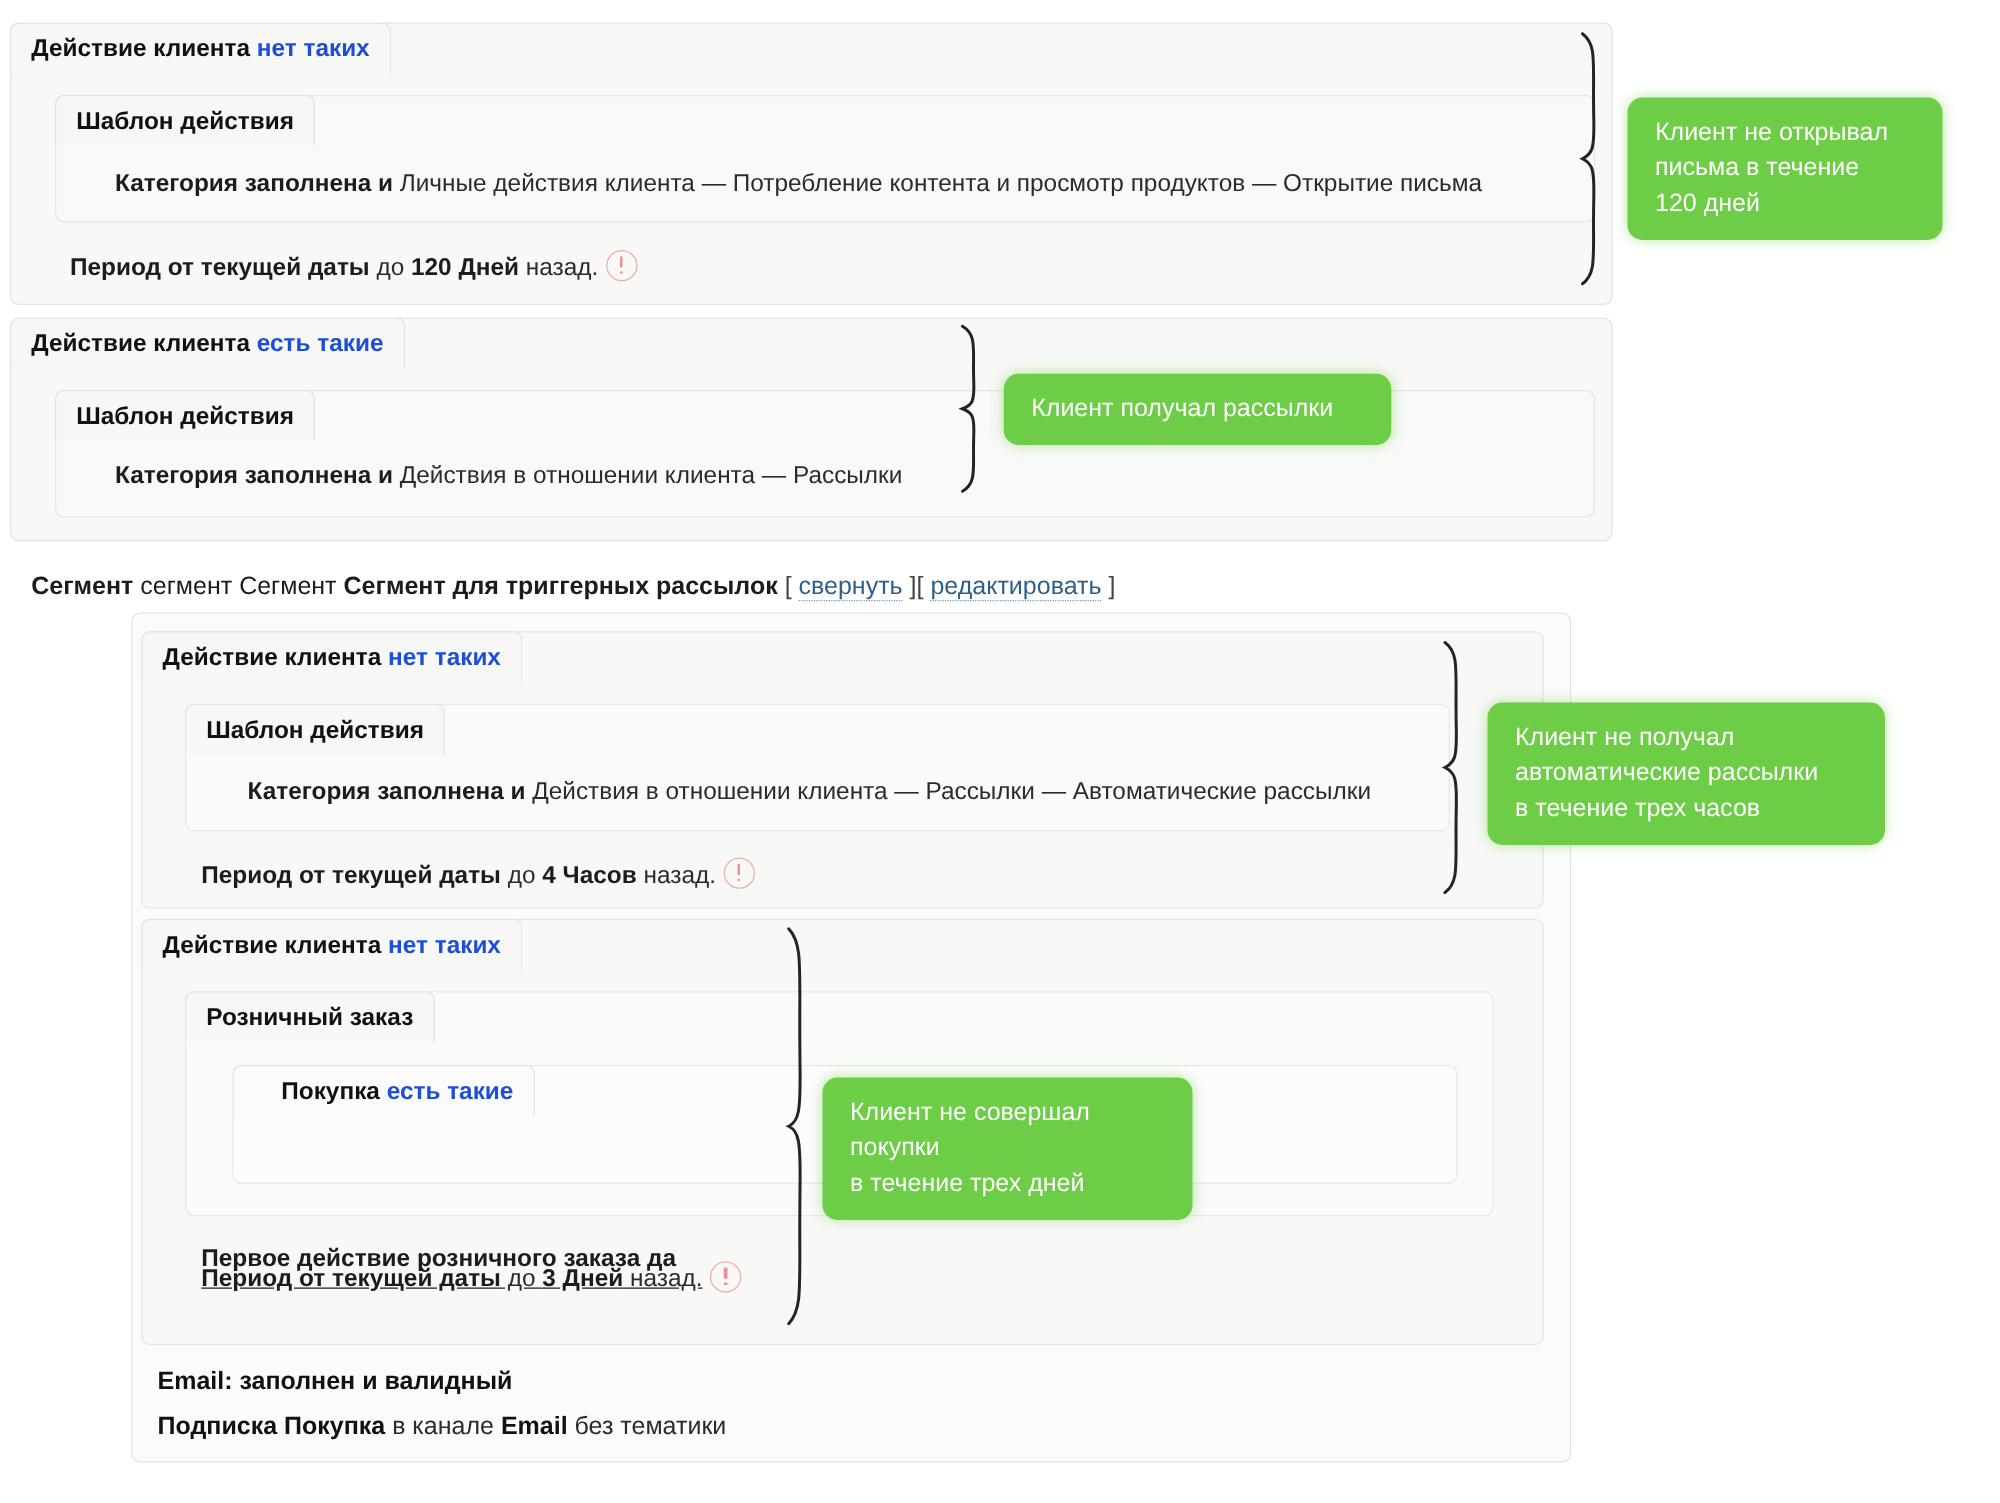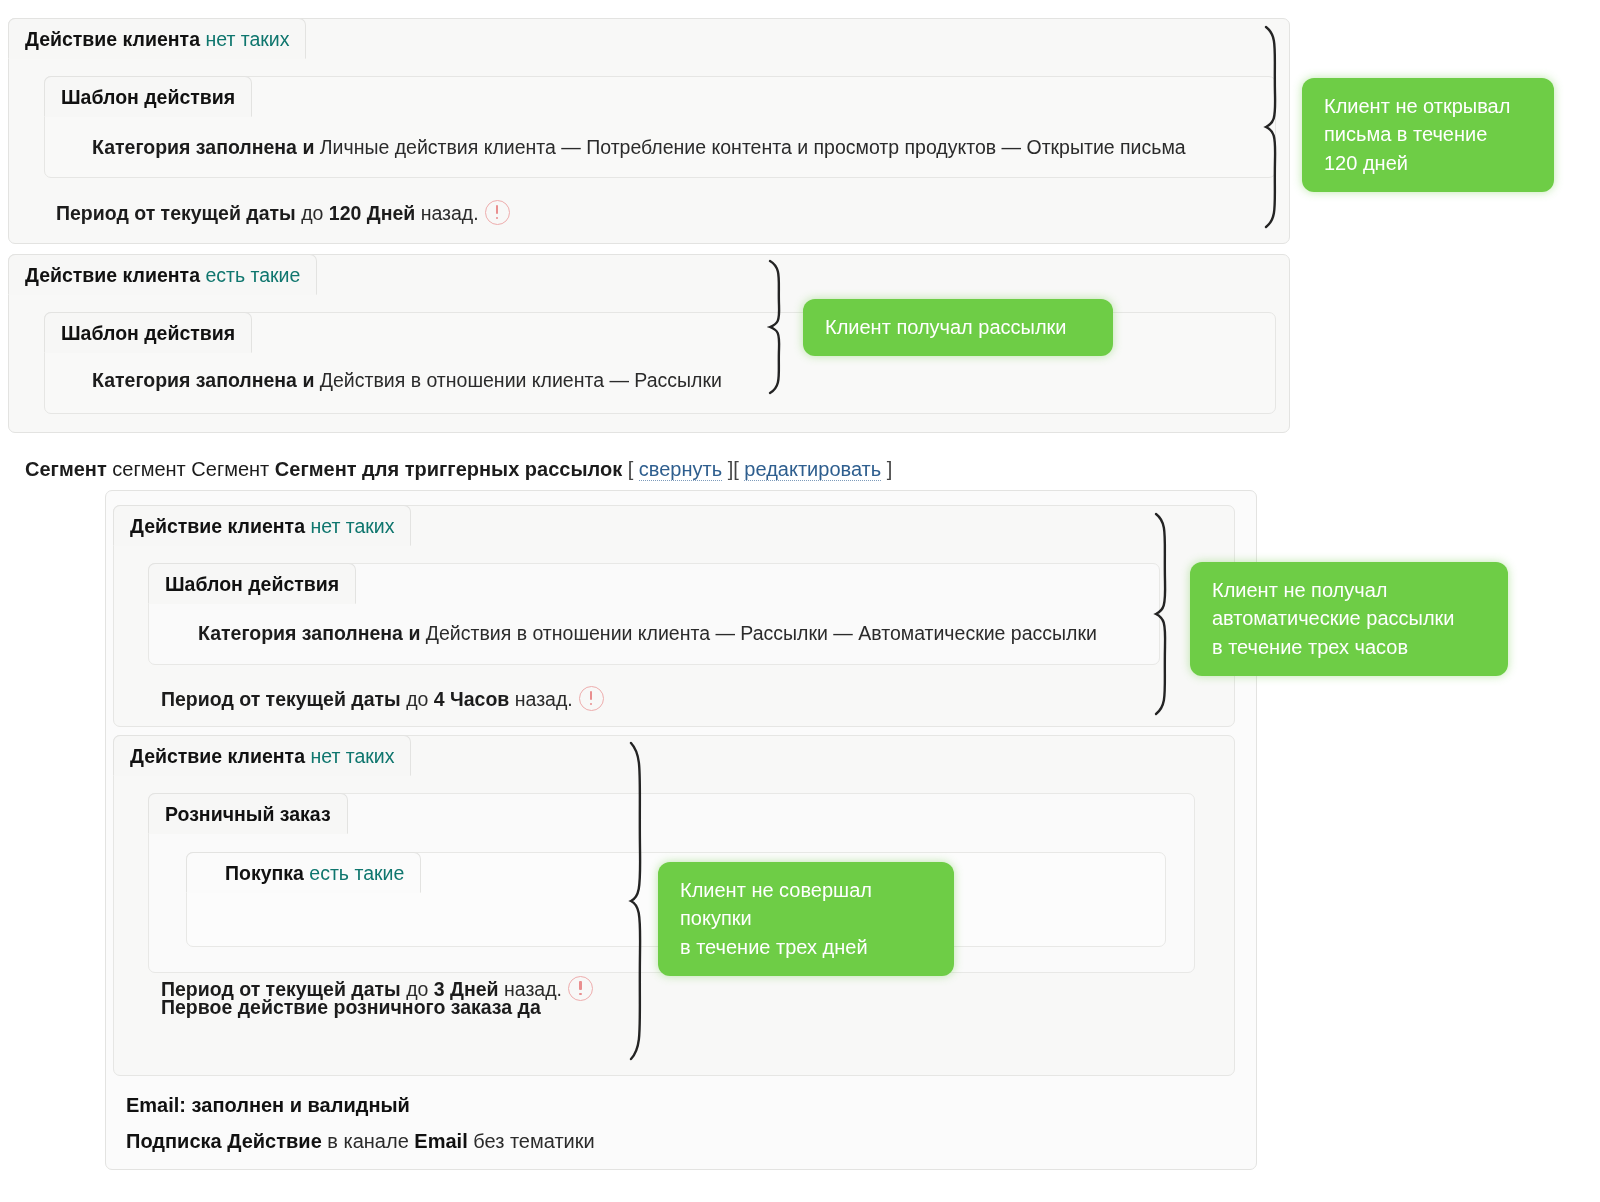--- a/index.html
+++ b/index.html
@@ -57,22 +57,22 @@
   .tab.white {
     background: #fbfbfb;
     border-bottom-color: #fbfbfb;
     padding-left: 38px;
   }
   .tab b {
     font-weight: 700;
     color: #111;
   }
   .tab span.light {
-    font-weight: 400;
-    color: #0f766e;
+    font-weight: 700;
+    color: #1d4ed8;
   }
 
   .line {
     position: absolute;
     white-space: nowrap;
     font-size: 19.5px;
     line-height: 1;
     color: #1c1c1c;
   }
   .line b { font-weight: 700; }
@@ -261,30 +261,30 @@
 <div class="panel-inner2" style="left:186px; top:852px; width:980px; height:95px; background:#fcfcfc;"></div>
 
 <div class="tab white" style="left:186px; top:852px;">
   <b>Покупка</b><span class="light"> есть такие</span>
 </div>
 
 <div class="line" style="left:161px; top:998px;">
   <b>Первое действие розничного заказа да</b>
 </div>
 
-<div class="line" style="left:161px; top:976px;">
+<div class="line" style="left:161px; top:1009px;text-decoration:underline;">
   <b>Период от текущей даты</b><span class="reg"> до </span><b>3 Дней</b><span class="reg"> назад.</span><span class="warn-icon"></span>
 </div>
 
 <svg class="brace" style="left:627px; top:740px;" width="30" height="322" viewBox="0 0 30 322">
   <path d="M4 3 C 16 16, 12 34, 13 110 C 13.6 150, 12 157, 4 161 C 12 165, 13.6 172, 13 212 C 12 288, 16 306, 4 319" fill="none" stroke="#242424" stroke-width="2.4" stroke-linecap="round"></path>
 </svg>
 
 <div class="callout" style="left:658px; top:862px; width:296px;">Клиент не совершал покупки
 в течение трех дней</div>
 
 <div class="bottom-line" style="left:126px; top:1094px;">
   <b>Email: заполнен и валидный</b>
 </div>
 
 <div class="bottom-line" style="left:126px; top:1130px;">
-  <b>Подписка Действие</b><span class="reg"> в канале </span><b>Email</b><span class="reg"> без тематики</span>
+  <b>Подписка Покупка</b><span class="reg"> в канале </span><b>Email</b><span class="reg"> без тематики</span>
 </div>
 
 </body></html>

